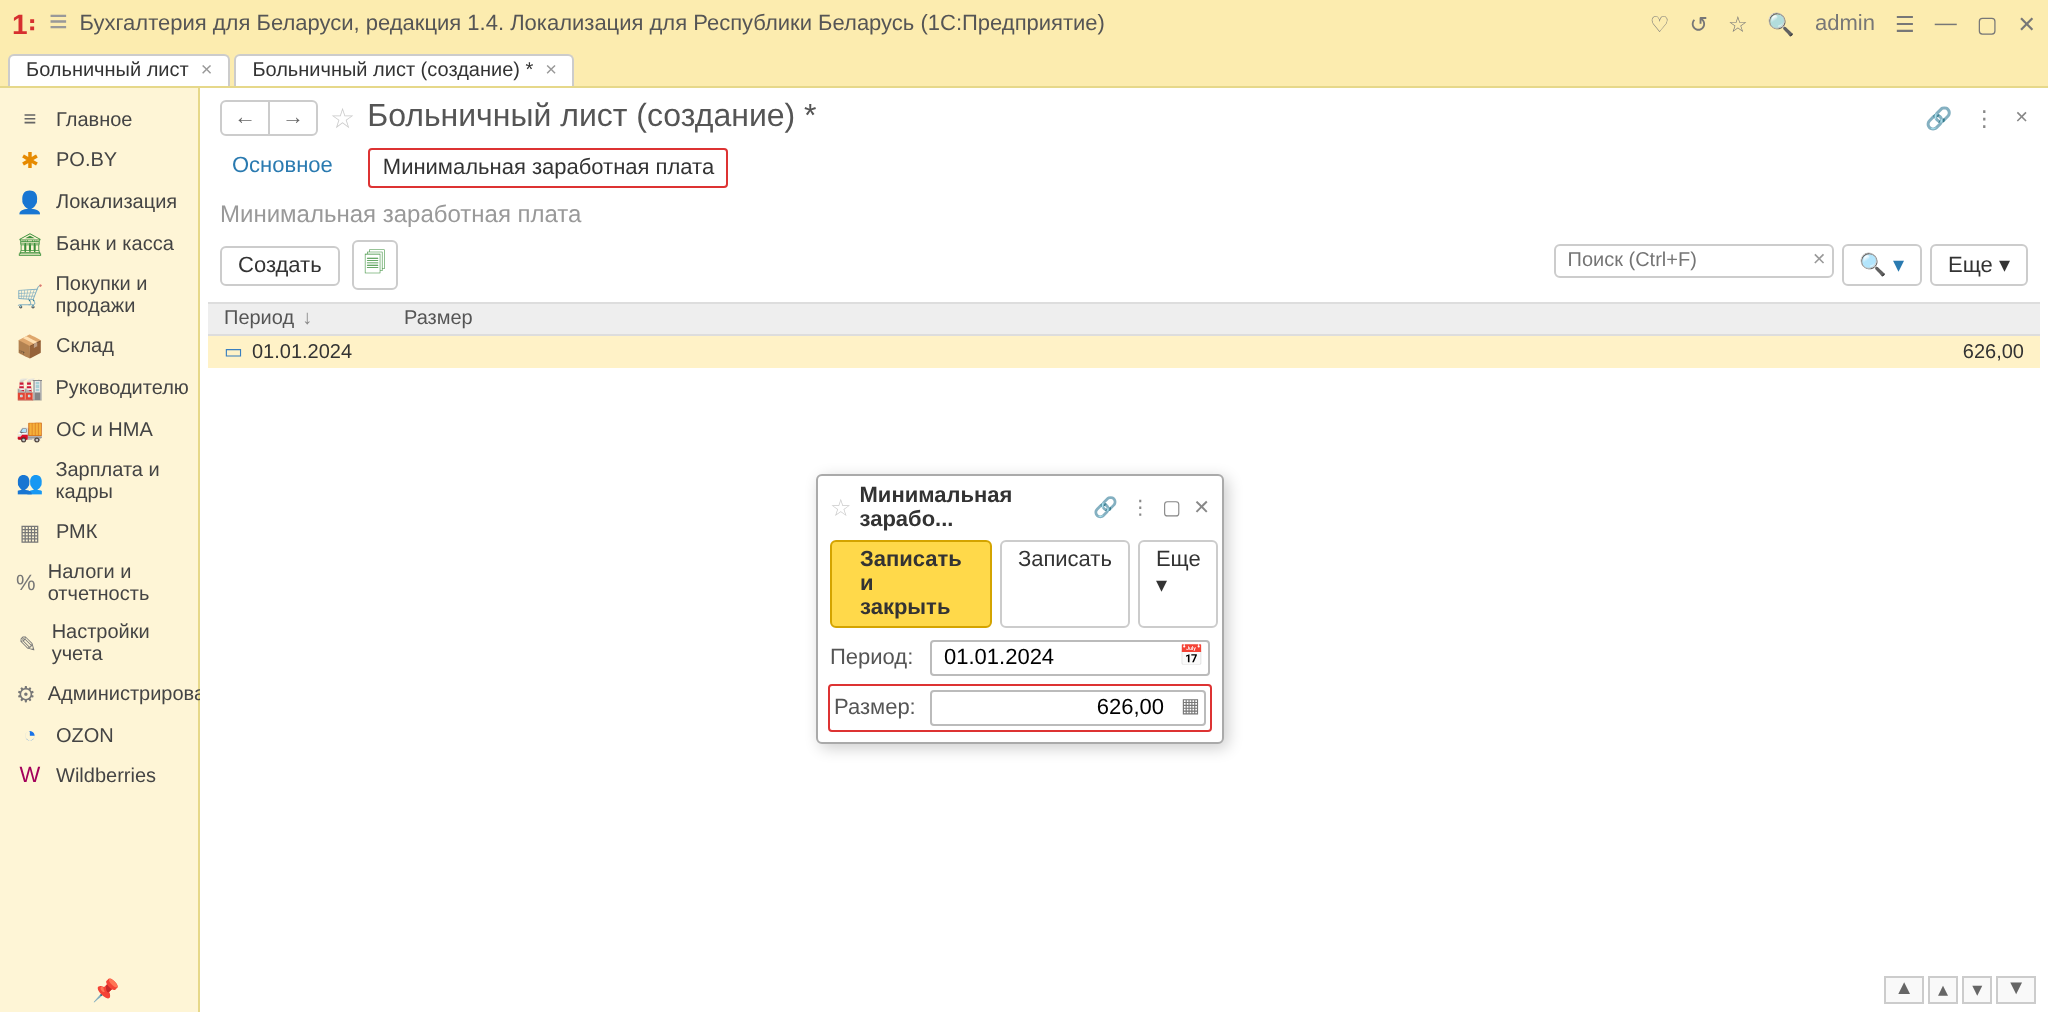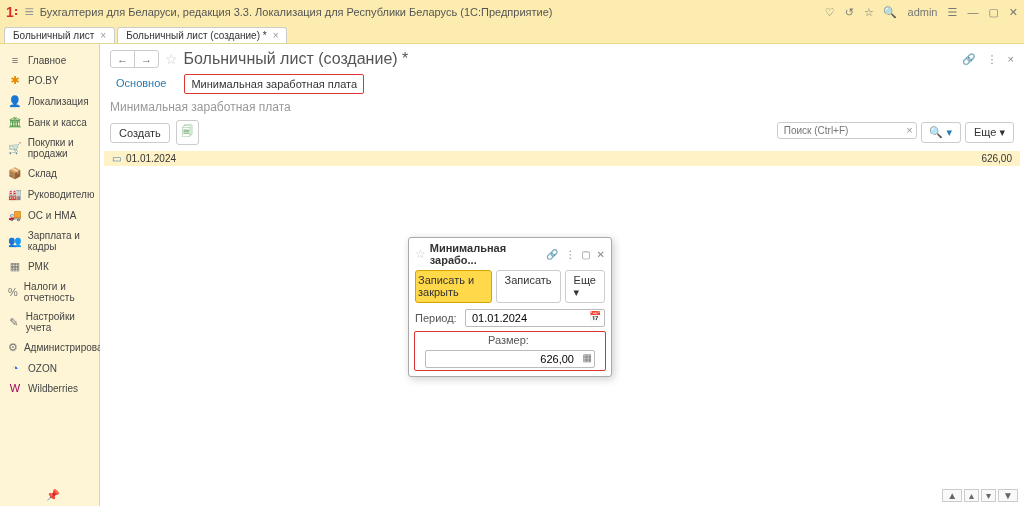--- a/index.html
+++ b/index.html
@@ -256,24 +256,24 @@
   .dlg-title .icons span { cursor: pointer; font-size: 10px; }
   .dlg-toolbar {
     display: flex;
     gap: 4px;
     padding: 0 6px 4px 6px;
   }
   .btn-yellow {
     background: #ffd94a;
     border: 1px solid #d4a400;
     border-radius: 3px;
-    padding: 3px 2px;
-    font-size: 11px;
-    cursor: pointer;
-    font-weight: normal;
+    padding: 3px 14px;
+    font-size: 11px;
+    cursor: pointer;
+    font-weight: bold;
   }
   .dlg-row {
     display: flex;
     align-items: center;
     padding: 2px 6px;
     gap: 4px;
     font-size: 11px;
   }
   .dlg-row label { width: 46px; color: #555; }
   .dlg-input {
@@ -297,33 +297,32 @@
     top: 1px;
     color: #777;
     cursor: pointer;
     font-size: 10px;
   }
   .dlg-row.redbox {
     border: 1.5px solid #d33;
     border-radius: 2px;
     margin: 2px 5px 5px 5px;
     padding: 2px 2px;
-    flex-direction: column;
   }
   .dlg-row.redbox label { width: 44px; }
   .numinput input { text-align: right; padding-right: 2px; }
   .blue { color: #2a7ab0; }
 </style>
 </head>
 <body>
 
 <div class="topbar">
   <span class="logo-1c">1꞉</span>
   <span class="hamburger">≡</span>
-  <span class="app-title">Бухгалтерия для Беларуси, редакция 3.3. Локализация для Республики Беларусь    (1С:Предприятие)</span>
+  <span class="app-title">Бухгалтерия для Беларуси, редакция 1.4. Локализация для Республики Беларусь    (1С:Предприятие)</span>
   <div class="top-icons">
     <span>♡</span>
     <span>↺</span>
     <span>☆</span>
     <span>🔍</span>
     <span>admin</span>
     <span>☰</span>
     <span>—</span>
     <span>▢</span>
     <span>✕</span>
@@ -433,20 +432,27 @@
       <div class="searchbox">
         <div class="search-wrap">
           <input placeholder="Поиск (Ctrl+F)" style="">
           <span class="search-x">×</span>
         </div>
         <span class="btn" style="color:#2a7ab0;">🔍 ▾</span>
         <span class="btn"><span>Еще</span> ▾</span>
       </div>
     </div>
 
+    <div class="table-head">
+      <div class="col-period">
+        <span>Период</span>
+        <span style="color:#888;">↓</span>
+      </div>
+      <div class="col-size">Размер</div>
+    </div>
 
     <div class="table-row">
       <span class="row-icon">▭</span>
       <span style="width:76px;">01.01.2024</span>
       <span style="flex:1; text-align:right;">626,00</span>
     </div>
 
     <div class="footer-nav">
       <span>▲</span>
       <span>▴</span>

